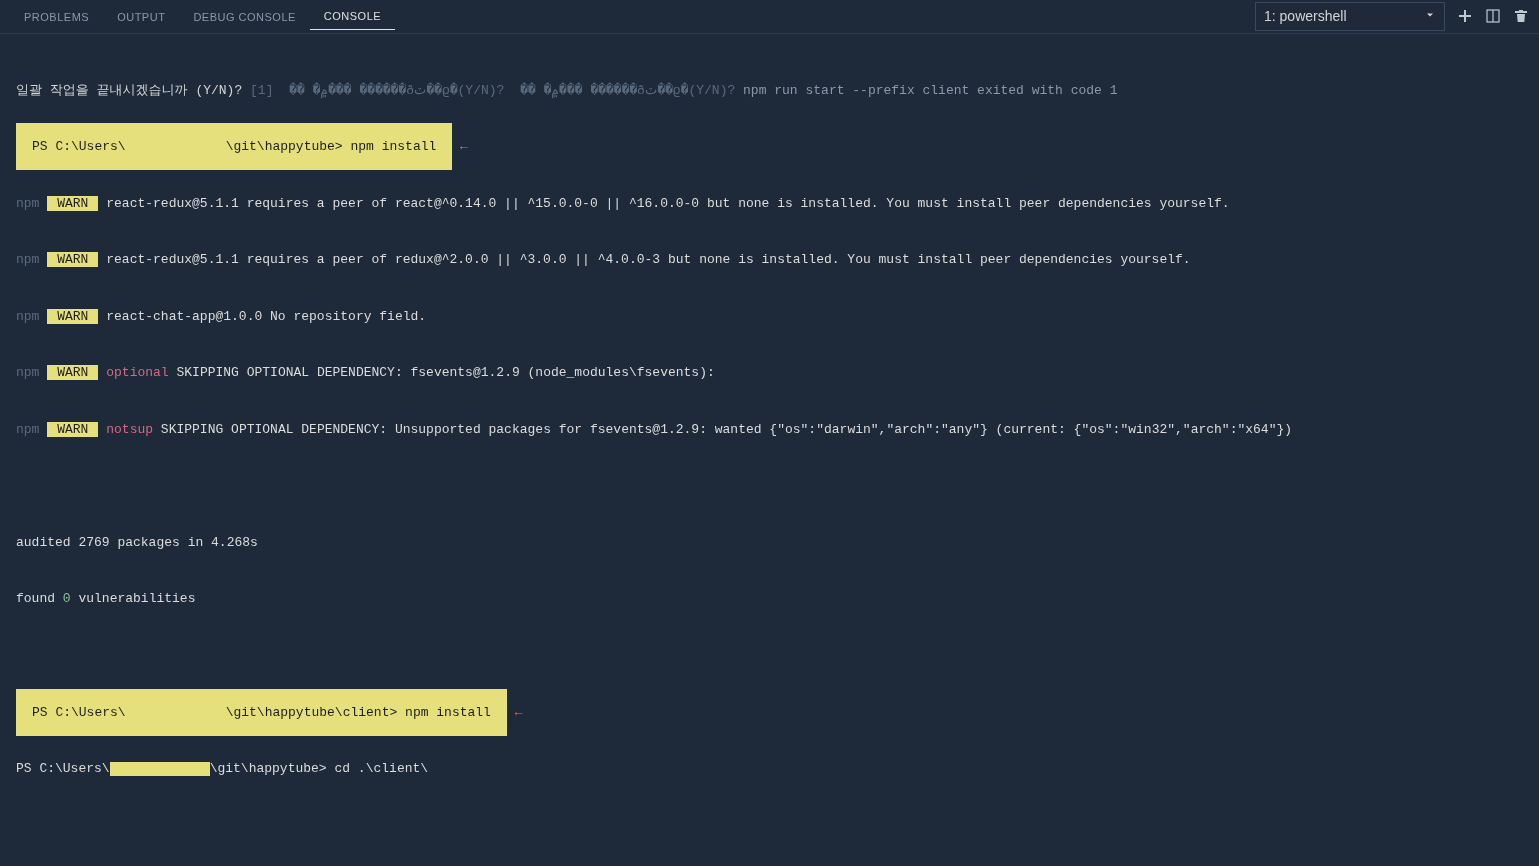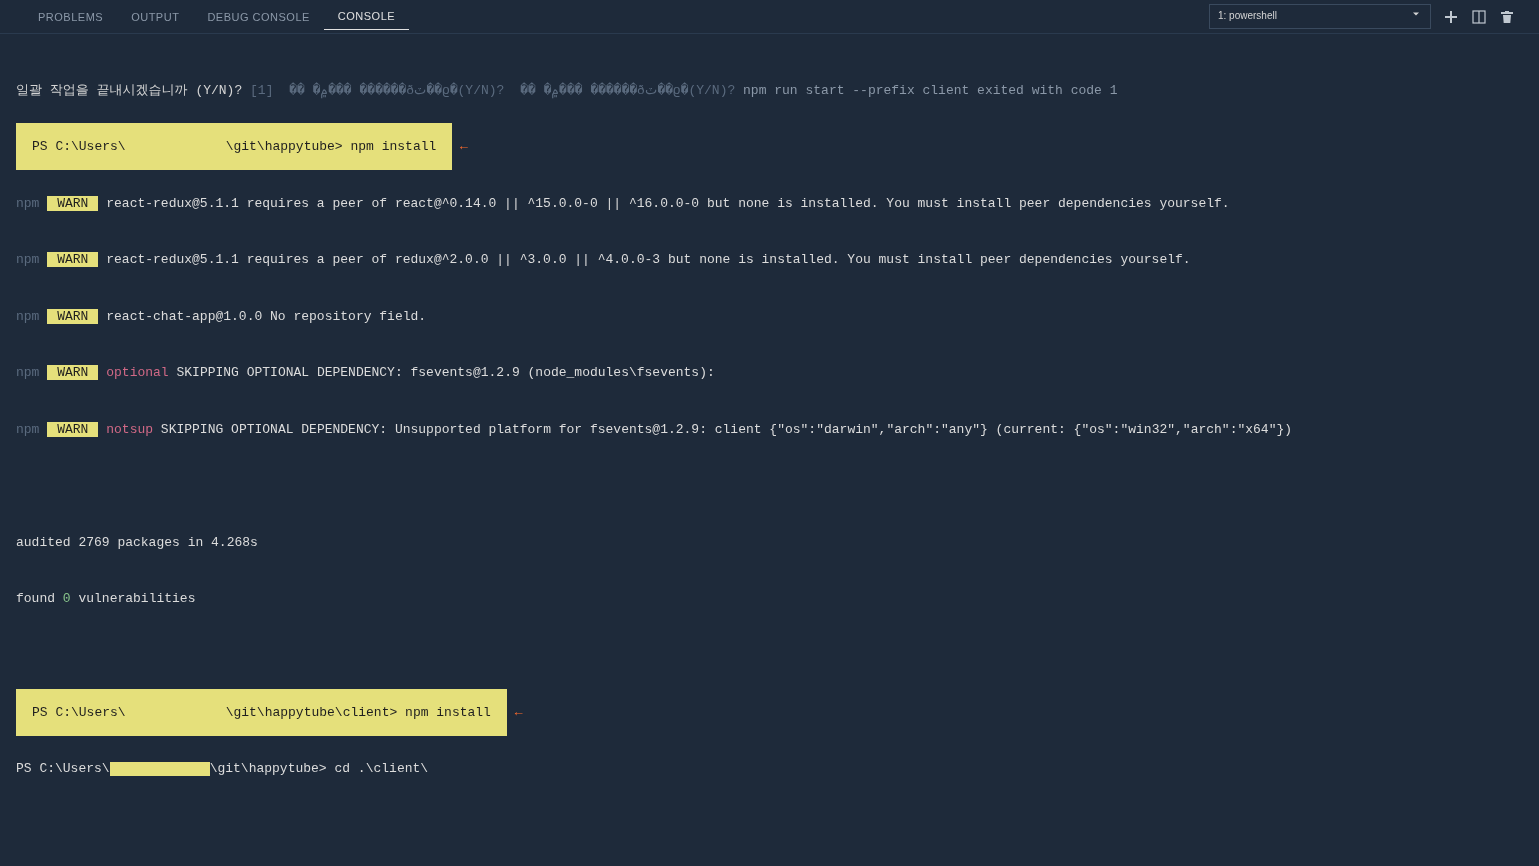--- a/index.html
+++ b/index.html
@@ -9,21 +9,21 @@
       font-family: Consolas, 'Courier New', monospace;
       font-size: 13px;
       line-height: 1.45;
       overflow: hidden;
       width: 1539px;
       height: 866px;
     }
     .tabs {
       display: flex;
       align-items: center;
-      padding: 0 24px;
+      padding: 0 10px;
       height: 34px;
       border-bottom: 1px solid #2a3a4e;
       font-family: -apple-system, 'Segoe UI', sans-serif;
       font-size: 11px;
     }
     .tab {
       padding: 6px 14px 4px;
       color: #8b98a8;
       cursor: pointer;
       letter-spacing: 0.5px;
@@ -39,22 +39,22 @@
       gap: 12px;
     }
     .dropdown {
       display: flex;
       align-items: center;
       justify-content: space-between;
       background: #1e2a3a;
       border: 1px solid #3a4a5e;
       color: #d4d4d4;
       padding: 3px 8px;
-      font-size: 10px;
-      width: 222px;
+      font-size: 14px;
+      width: 190px;
       cursor: pointer;
     }
     .icon-btn {
       color: #c0c8d0;
       cursor: pointer;
       display: flex;
       align-items: center;
     }
     .terminal {
       padding: 10px 16px;
@@ -125,21 +125,21 @@
   </div>
 </div>
 
 <div class="terminal">
   <div class="line"><span>일괄 작업을 끝내시겠습니까 (Y/N)?</span> <span class="dim">[1]  �� �۾��� ������ðٽ��ϱ�(Y/N)?  �� �۾��� ������ðٽ��ϱ�(Y/N)?</span> <span class="dim-line">npm run start --prefix client exited with code 1</span></div>
   <div class="line"><span class="hl-prompt"><span>PS C:\Users\</span><span class="hl-bg"></span><span>\git\happytube&gt;</span> <span>npm install</span></span> <span class="arrow">←</span></div>
   <div class="line"><span class="dim">npm </span><span class="warn-badge">WARN</span><span class="pale"> react-redux@5.1.1 requires a peer of react@^0.14.0 || ^15.0.0-0 || ^16.0.0-0 but none is installed. You must install peer dependencies yourself.</span></div>
   <div class="line"><span class="dim">npm </span><span class="warn-badge">WARN</span><span class="pale"> react-redux@5.1.1 requires a peer of redux@^2.0.0 || ^3.0.0 || ^4.0.0-3 but none is installed. You must install peer dependencies yourself.</span></div>
   <div class="line"><span class="dim">npm </span><span class="warn-badge">WARN</span><span class="pale"> react-chat-app@1.0.0 No repository field.</span></div>
   <div class="line"><span class="dim">npm </span><span class="warn-badge">WARN</span> <span class="pink">optional</span><span class="pale"> SKIPPING OPTIONAL DEPENDENCY: fsevents@1.2.9 (node_modules\fsevents):</span></div>
-  <div class="line"><span class="dim">npm </span><span class="warn-badge">WARN</span> <span class="pink">notsup</span><span class="pale"> SKIPPING OPTIONAL DEPENDENCY: Unsupported platform for fsevents@1.2.9: client {"os":"darwin","arch":"any"} (current: {"os":"win32","arch":"x64"})</span></div>
+  <div class="line"><span class="dim">npm </span><span class="warn-badge">WARN</span> <span class="pink">notsup</span><span class="pale"> SKIPPING OPTIONAL DEPENDENCY: Unsupported packages for fsevents@1.2.9: wanted {"os":"darwin","arch":"any"} (current: {"os":"win32","arch":"x64"})</span></div>
   <div class="line">&nbsp;</div>
   <div class="line"><span class="pale">audited 2769 packages in 4.268s</span></div>
   <div class="line"><span class="pale">found </span><span class="num-green">0</span><span class="pale"> vulnerabilities</span></div>
   <div class="line">&nbsp;</div>
   <div class="line"><span class="hl-prompt"><span>PS C:\Users\</span><span class="hl-bg"></span><span>\git\happytube\client&gt;</span> <span>npm install</span></span> <span class="arrow">←</span></div>
   <div class="line"><span class="pale">PS C:\Users\</span><span class="hl-bg"></span><span class="pale">\git\happytube&gt;</span> <span class="pale">cd .\client\</span></div>
   
   
   
   

